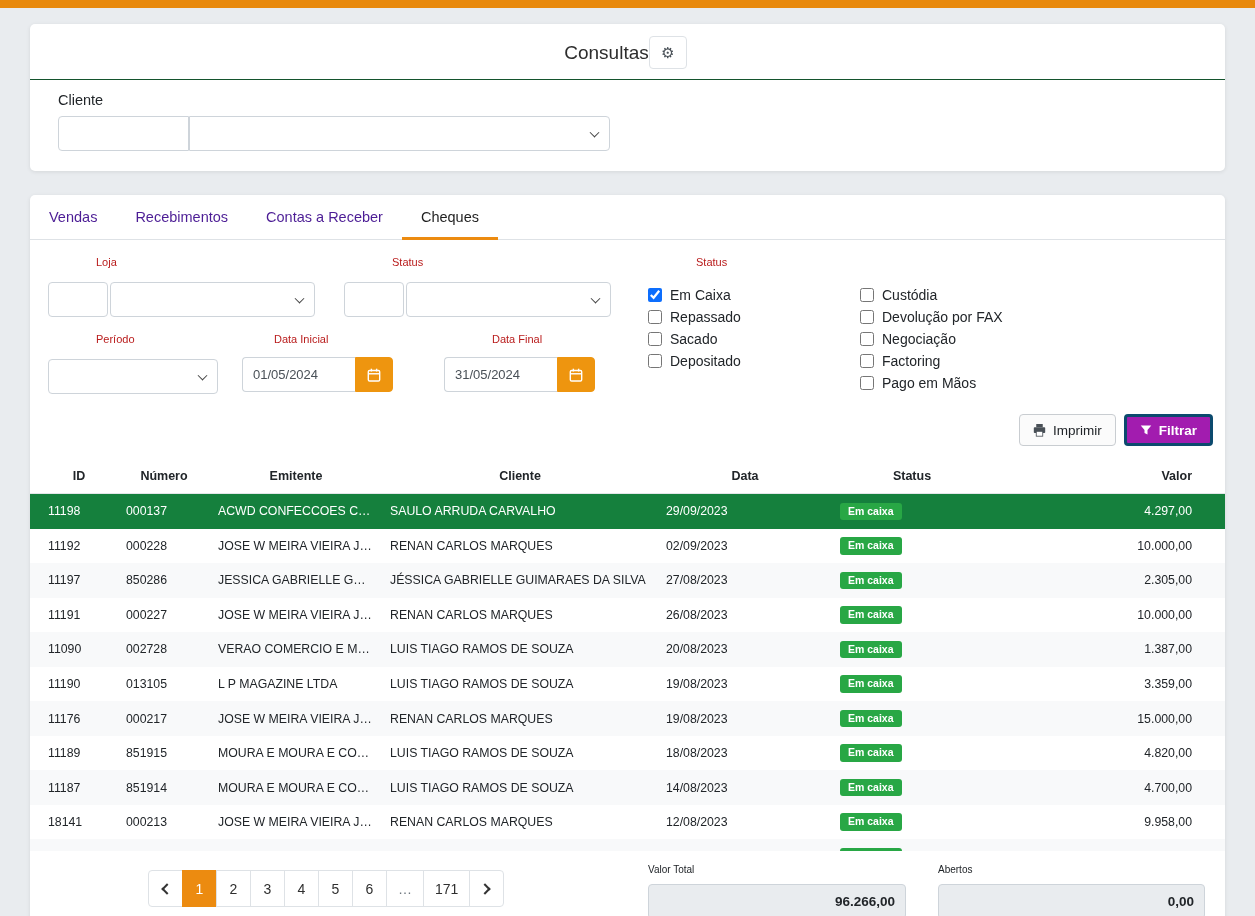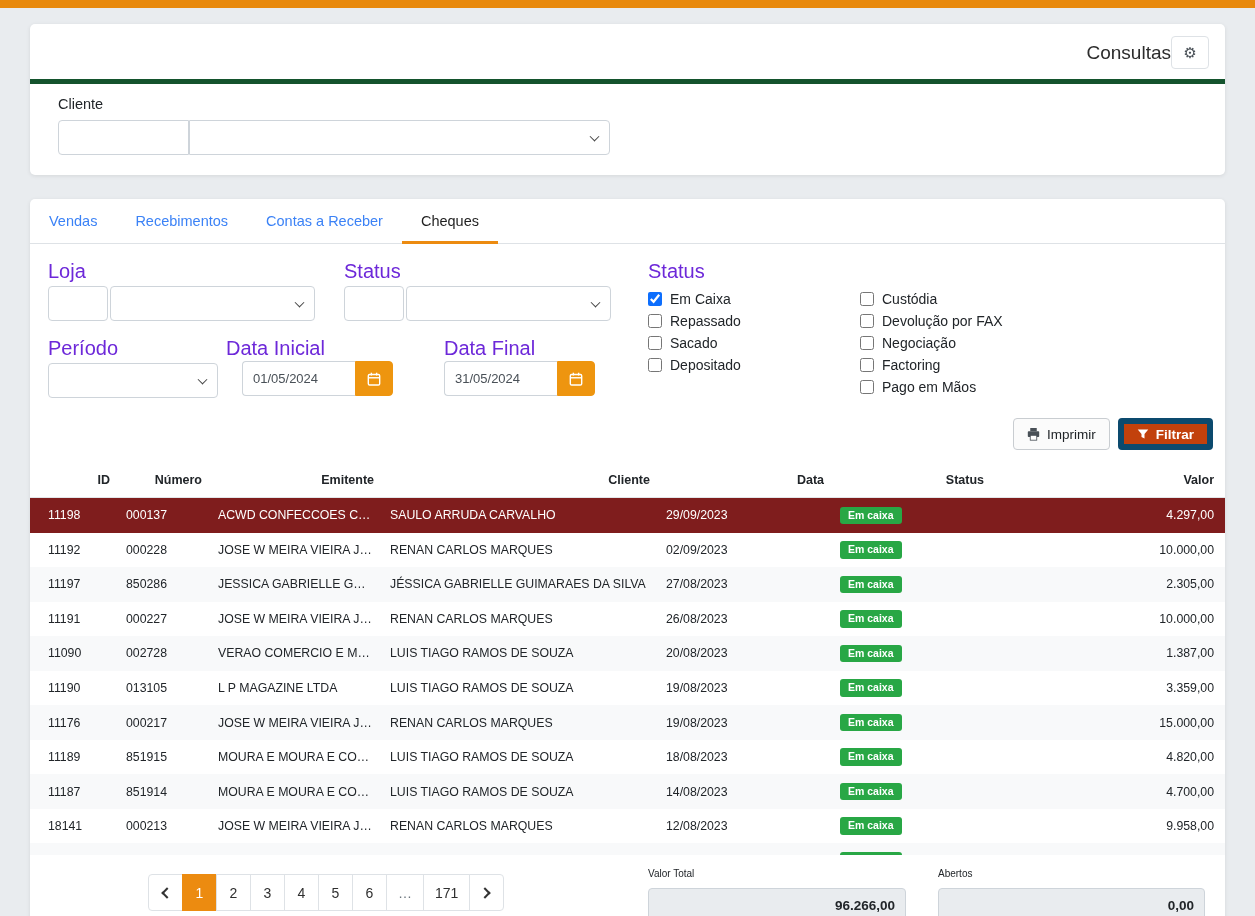--- a/index.html
+++ b/index.html
@@ -11,22 +11,22 @@
     font-size:14px; color:#212529;
   }
   .topbar { height:8px; background:#e8890c; }
   .page { padding:0 30px; }
 
   .card { background:#fff; border-radius:5px; box-shadow:0 1px 4px rgba(0,0,0,0.09); }
 
   
   .card-consultas { margin-top:16px; }
   .card1-header {
-    display:flex; justify-content:flex-end; align-items:center;
-    padding:12px 16px 10px 12px; border-bottom:5px solid #14532d;
+    display:flex; justify-content:center; align-items:center;
+    padding:12px 16px 10px 12px; border-bottom:1px solid #14532d;
   }
   .page-title { font-size:19px; font-weight:500; color:#2d2d2d; margin:0; }
   .gear-btn {
     width:38px; height:33px; background:#fff; border:1px solid #dee2e6; border-radius:4px;
     display:flex; align-items:center; justify-content:center; cursor:pointer;
   }
   .gear-glyph { font-size:15px; color:#495057; line-height:1; }
   .card1-body { padding:12px 28px 20px; }
   .field-label { display:block; font-size:14.5px; color:#212529; margin-bottom:8px; }
   .cliente-row { display:flex; }
@@ -45,25 +45,25 @@
   .cliente-select select { border-radius:0 4px 4px 0; }
   .chev-down {
     position:absolute; right:12px; top:50%; width:7px; height:7px; pointer-events:none;
     border-right:1.8px solid #444; border-bottom:1.8px solid #444;
     transform:translateY(-70%) rotate(45deg);
   }
 
   
   .card-main { margin-top:24px; height:762px; overflow:hidden; }
   .tabs { display:flex; border-bottom:1px solid #dee2e6; }
-  .tab { padding:14px 19px 12px; font-size:14.5px; color:#3b82f6; cursor:pointer; border-bottom:3px solid transparent; margin-bottom:-1px; }
+  .tab { padding:14px 19px 12px; font-size:14.5px; color:#4c1d95; cursor:pointer; border-bottom:3px solid transparent; margin-bottom:-1px; }
   .tab.active { color:#1f1f1f; border-bottom-color:#ec8b10; }
 
   .filters { position:relative; height:152px; }
-  .flt-label { position:absolute; font-size:20px; color:#6d28d9; }
+  .flt-label { position:absolute; font-size:11px; color:#b91c1c;margin-left:48px; }
   .lbl-loja { left:18px; top:16px; }
   .inp-loja { position:absolute; left:18px; top:42px; width:60px; }
   .sel-loja { position:absolute; left:80px; top:42px; width:205px; }
   .lbl-banco { left:314px; top:16px; }
   .inp-banco { position:absolute; left:314px; top:42px; width:60px; }
   .sel-banco { position:absolute; left:376px; top:42px; width:205px; }
   .lbl-periodo { left:18px; top:93px; }
   .sel-periodo { position:absolute; left:18px; top:119px; width:170px; }
   .lbl-di { left:196px; top:93px; }
   .grp-di { position:absolute; left:212px; top:117px; }
@@ -79,31 +79,31 @@
   .status-grid { position:absolute; left:618px; top:44px; display:flex; }
   .status-col { display:flex; flex-direction:column; }
   .status-col-1 { width:212px; } .status-col-2 { width:192px; } .status-col-3 { width:200px; }
   .chk { display:flex; align-items:center; gap:8px; height:22px; font-size:14px; color:#212529; cursor:pointer; }
   .chk input { width:14px; height:14px; margin:0; accent-color:#0d6efd; cursor:pointer; }
 
   .actions-row { display:flex; justify-content:flex-end; gap:8px; margin-top:22px; padding-right:12px; }
   .btn { height:32px; border-radius:4px; display:flex; align-items:center; gap:7px;
     padding:0 13px; font-size:13.5px; font-family:inherit; cursor:pointer; }
   .btn-imprimir { background:#fbfbfb; border:1px solid #c9cdd1; color:#212529; }
-  .btn-filtrar { background:#c2410c; border:6px solid #0c4a6e; color:#fff; font-weight:600; }
+  .btn-filtrar { background:#a21caf; border:3px solid #0c4a6e; color:#fff; font-weight:600; }
 
   
   .table-clip { margin-top:13px; height:392px; overflow:hidden; }
   table { width:100%; border-collapse:collapse; table-layout:fixed; }
-  th { text-align:right; font-size:12.5px; font-weight:700; color:#212529; padding:10px 8px; border-bottom:1px solid #e3e6e9; }
+  th { text-align:center; font-size:12.5px; font-weight:700; color:#212529; padding:10px 8px; border-bottom:1px solid #e3e6e9; }
   td { font-size:12.3px; color:#212529; padding:8.5px 8px; white-space:nowrap; overflow:hidden; text-overflow:ellipsis; }
   th:first-child, td:first-child { padding-left:18px; }
-  th:last-child, td:last-child { text-align:right; padding-right:11px; }
+  th:last-child, td:last-child { text-align:right; padding-right:33px; }
   tbody tr:nth-child(odd) { background:#f8f9fa; }
-  tbody tr.row-highlighted { background:#7f1d1d; color:#fff; }
+  tbody tr.row-highlighted { background:#15803d; color:#fff; }
   tbody tr.row-highlighted td { color:#fff; }
   .badge { display:inline-block; background:#28a745; color:#fff; font-size:10.5px; font-weight:700;
     padding:3px 8px; border-radius:3px; line-height:1.1; }
 
   
   .footer { position:relative; height:80px; }
   .pagination { position:absolute; left:118px; top:19px; display:flex; }
   .page-btn { min-width:35px; height:37px; background:#fff; border:1px solid #dee2e6; margin-left:-1px;
     display:flex; align-items:center; justify-content:center; padding:0 11px;
     font-size:14px; color:#2f2f2f; font-family:inherit; cursor:pointer; }

